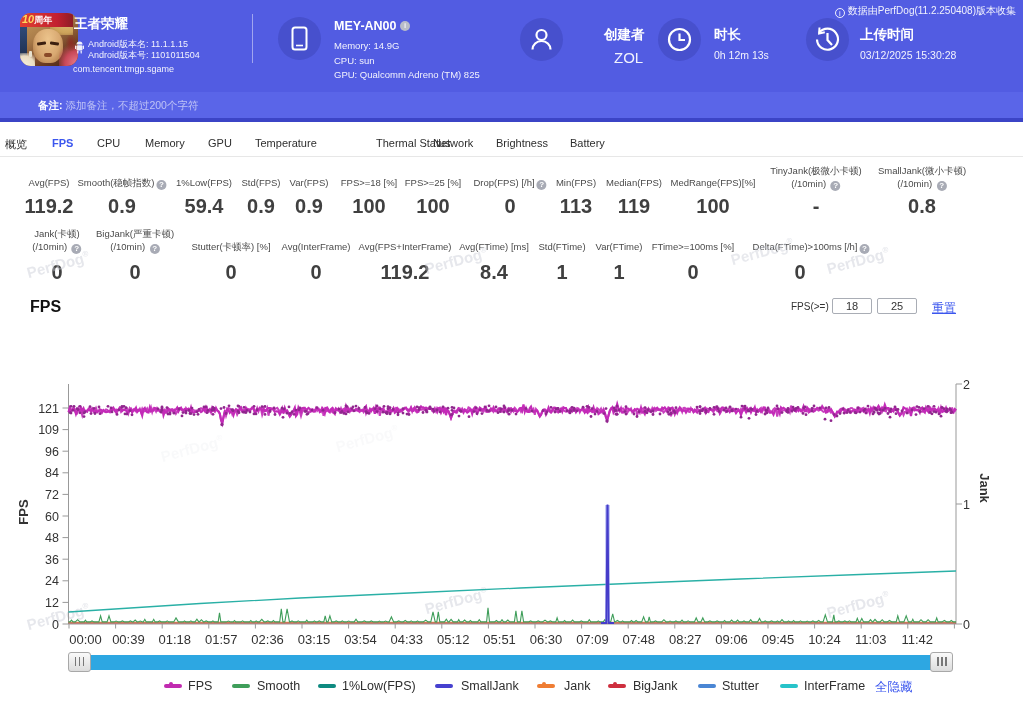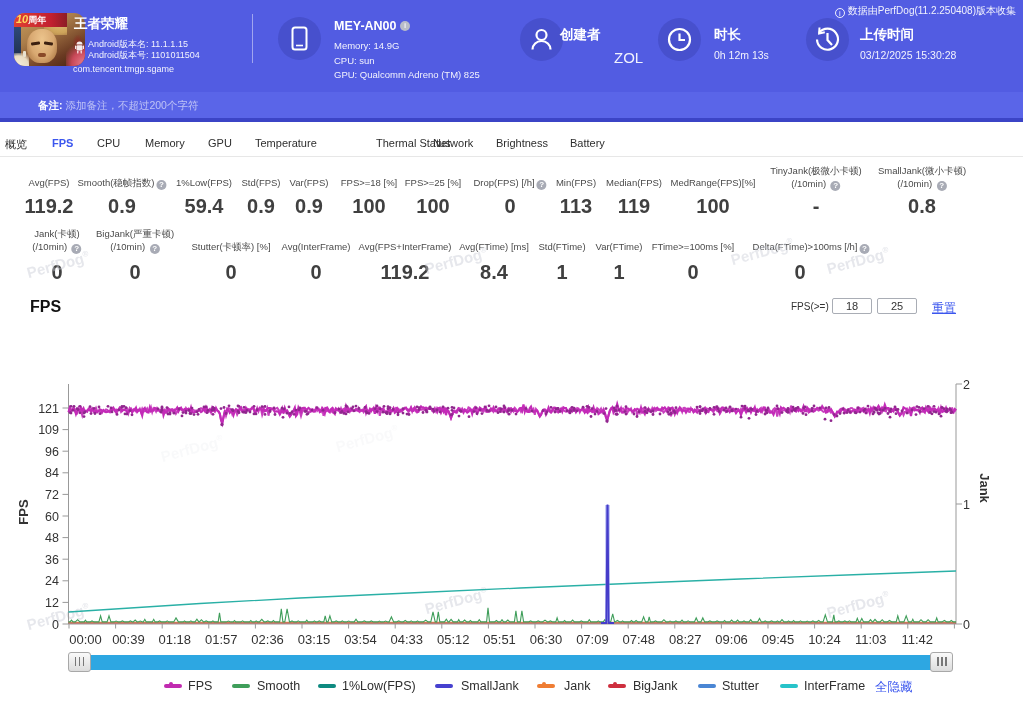--- a/index.html
+++ b/index.html
@@ -21,21 +21,21 @@
 .lgt{position:absolute;top:679px;font-size:12.5px;color:#2e2e2e;}
 .lgdot{position:absolute;top:-2px;left:5px;width:4px;height:4px;border-radius:50%;background:#fff;border:2px solid;}
 .ibox{position:absolute;top:298px;width:40px;height:16px;border:1px solid #a9adb5;border-radius:2px;font-size:11px;color:#333;text-align:center;line-height:14px;}
 </style></head>
 <body>
 <div id="page">
 <div class="hdr"></div>
 <div class="remark"></div>
 <div class="strip"></div>
 
-<div class="abs" style="left:14px;top:13px;width:71px;height:53px;border-radius:11px;overflow:hidden;background:linear-gradient(150deg,#c9a05f 0%,#ab7d4a 38%,#6a3a22 75%,#41210f 100%);">
+<div class="abs" style="left:20px;top:13px;width:58px;height:53px;border-radius:11px;overflow:hidden;background:linear-gradient(150deg,#c9a05f 0%,#ab7d4a 38%,#6a3a22 75%,#41210f 100%);">
  <div class="abs" style="left:-2px;top:14px;width:9px;height:30px;background:linear-gradient(#2e4a78,#1f3050);"></div>
  <div class="abs" style="left:30px;top:8px;width:23px;height:14px;background:radial-gradient(ellipse at 70% 0%,#e3c078 0%,#cda35a 60%,rgba(205,163,90,0) 100%);"></div>
  <div class="abs" style="left:13px;top:16px;width:30px;height:34px;border-radius:46% 46% 42% 42%;background:radial-gradient(ellipse at 50% 30%,#ecc48c 0%,#d8a871 55%,#a06a38 100%);"></div>
  <div class="abs" style="left:17px;top:29px;width:9px;height:2.6px;background:#3c2010;border-radius:1px;transform:rotate(-8deg);"></div>
  <div class="abs" style="left:30px;top:29px;width:9px;height:2.6px;background:#3c2010;border-radius:1px;transform:rotate(8deg);"></div>
  <div class="abs" style="left:24px;top:40px;width:8px;height:4px;background:#8a4a28;border-radius:2px;"></div>
  <div class="abs" style="left:0px;top:40px;width:15px;height:13px;background:radial-gradient(circle at 30% 100%,#f5eedd 0%,#e9dcc2 60%,rgba(233,220,194,0) 90%);"></div>
  <div class="abs" style="left:9px;top:38px;width:3px;height:6px;background:#e8e2d0;border-radius:1px;"></div>
  <div class="abs" style="right:-3px;bottom:-2px;width:22px;height:24px;background:radial-gradient(circle at 80% 80%,#e87a8a 0%,#c84858 45%,rgba(200,72,88,0) 80%);"></div>
  <div class="abs" style="right:2px;top:22px;width:10px;height:16px;background:radial-gradient(ellipse,#8c2c24 0%,rgba(140,44,36,0) 80%);"></div>
@@ -68,21 +68,21 @@
 <div class="abs" style="left:400px;top:21px;width:10px;height:10px;border-radius:50%;background:#b9bcc8;color:#f0f0f4;font-size:8px;font-weight:bold;text-align:center;line-height:10px;">i</div>
 <div class="abs wt2" style="left:334px;top:40px;font-size:9.5px;">Memory: 14.9G</div>
 <div class="abs wt2" style="left:334px;top:54.5px;font-size:9.5px;text-align:center;">CPU: sun</div>
 <div class="abs wt2" style="left:334px;top:69px;font-size:9.5px;">GPU: Qualcomm Adreno (TM) 825</div>
 
 <div class="circ" style="left:520px;top:18px;"></div>
 <svg class="abs" style="left:520px;top:18px;" width="43" height="43" viewBox="0 0 43 43" fill="none" stroke="#fff" stroke-width="2.2">
       <circle cx="21.5" cy="17" r="5"></circle>
       <path d="M12.5 31.5 a9 8.5 0 0 1 18 0"></path>
     </svg>
-<div class="abs wt" style="left:560px;top:26px;font-size:13.5px;font-weight:bold;">创建者</div>
+<div class="abs wt" style="left:604px;top:26px;font-size:13.5px;font-weight:bold;">创建者</div>
 <div class="abs wt2" style="left:576px;top:49px;font-size:15px;margin-left:38px;">ZOL</div>
 
 <div class="circ" style="left:658px;top:18px;"></div>
 <svg class="abs" style="left:658px;top:18px;" width="43" height="43" viewBox="0 0 43 43" fill="none" stroke="#fff" stroke-width="2.2">
       <circle cx="21.5" cy="21.5" r="10.5"></circle>
       <path d="M21.5 15.5 V22 H27"></path>
     </svg>
 <div class="abs wt" style="left:714px;top:26px;font-size:13.5px;font-weight:bold;">时长</div>
 <div class="abs wt2" style="left:714px;top:49px;font-size:10.5px;">0h 12m 13s</div>
 

